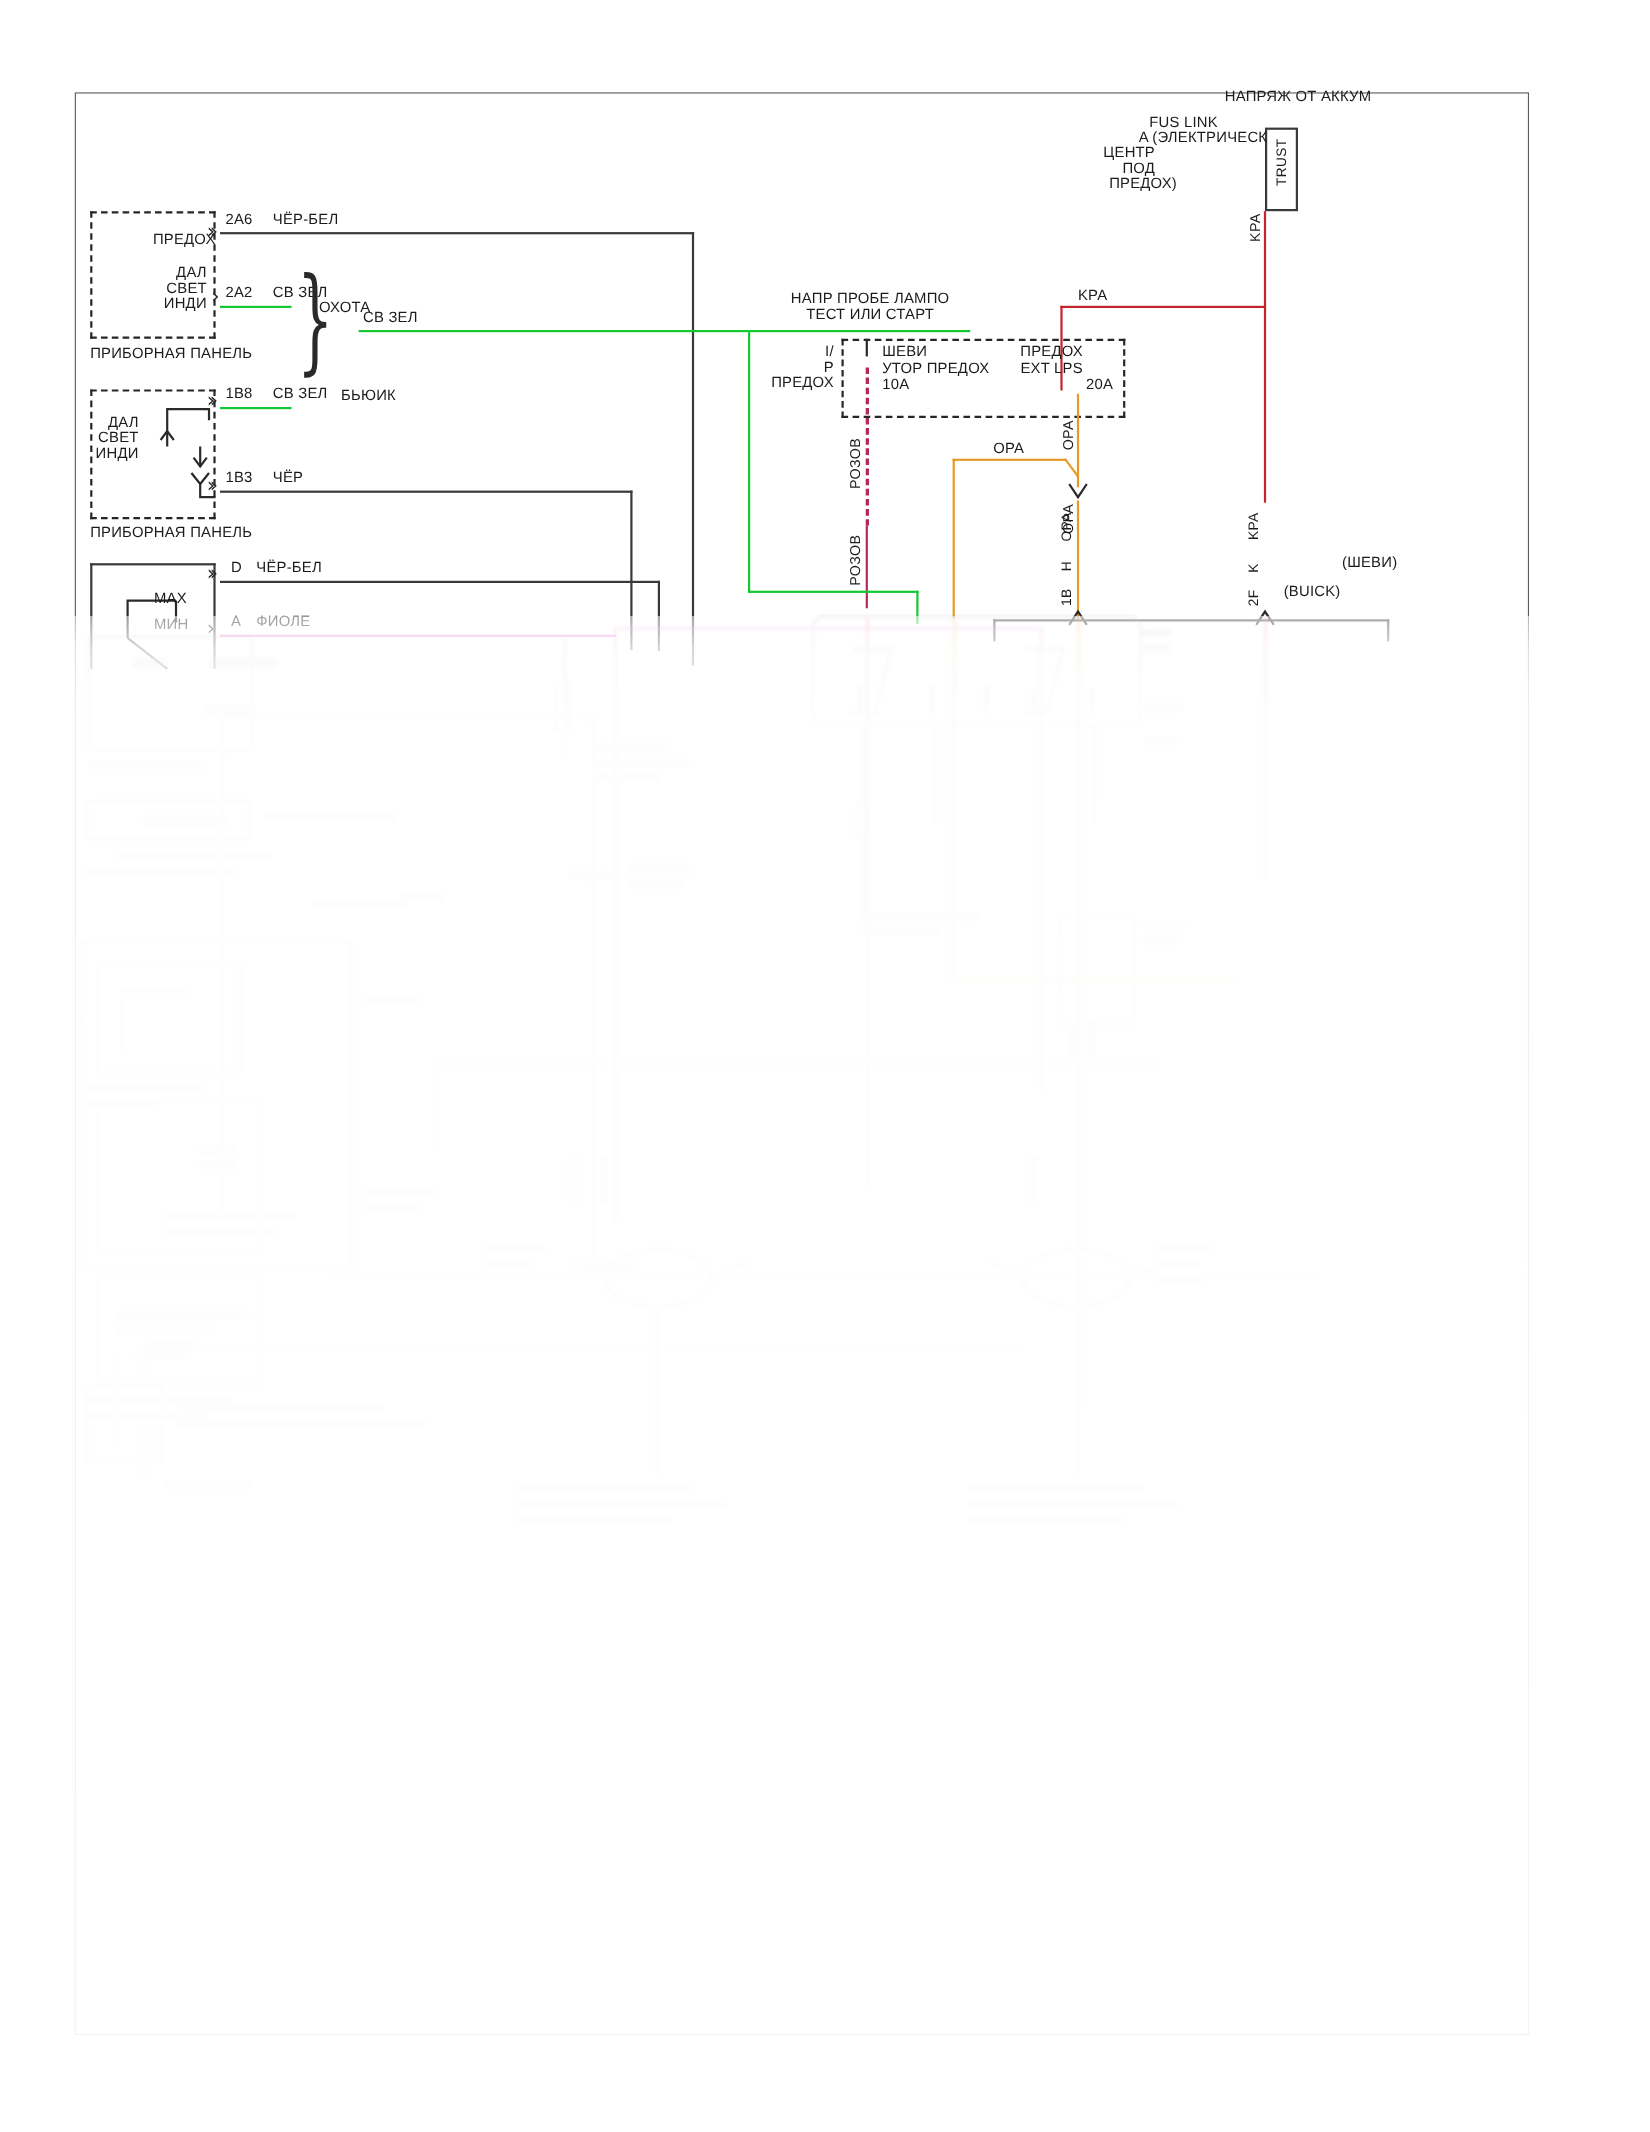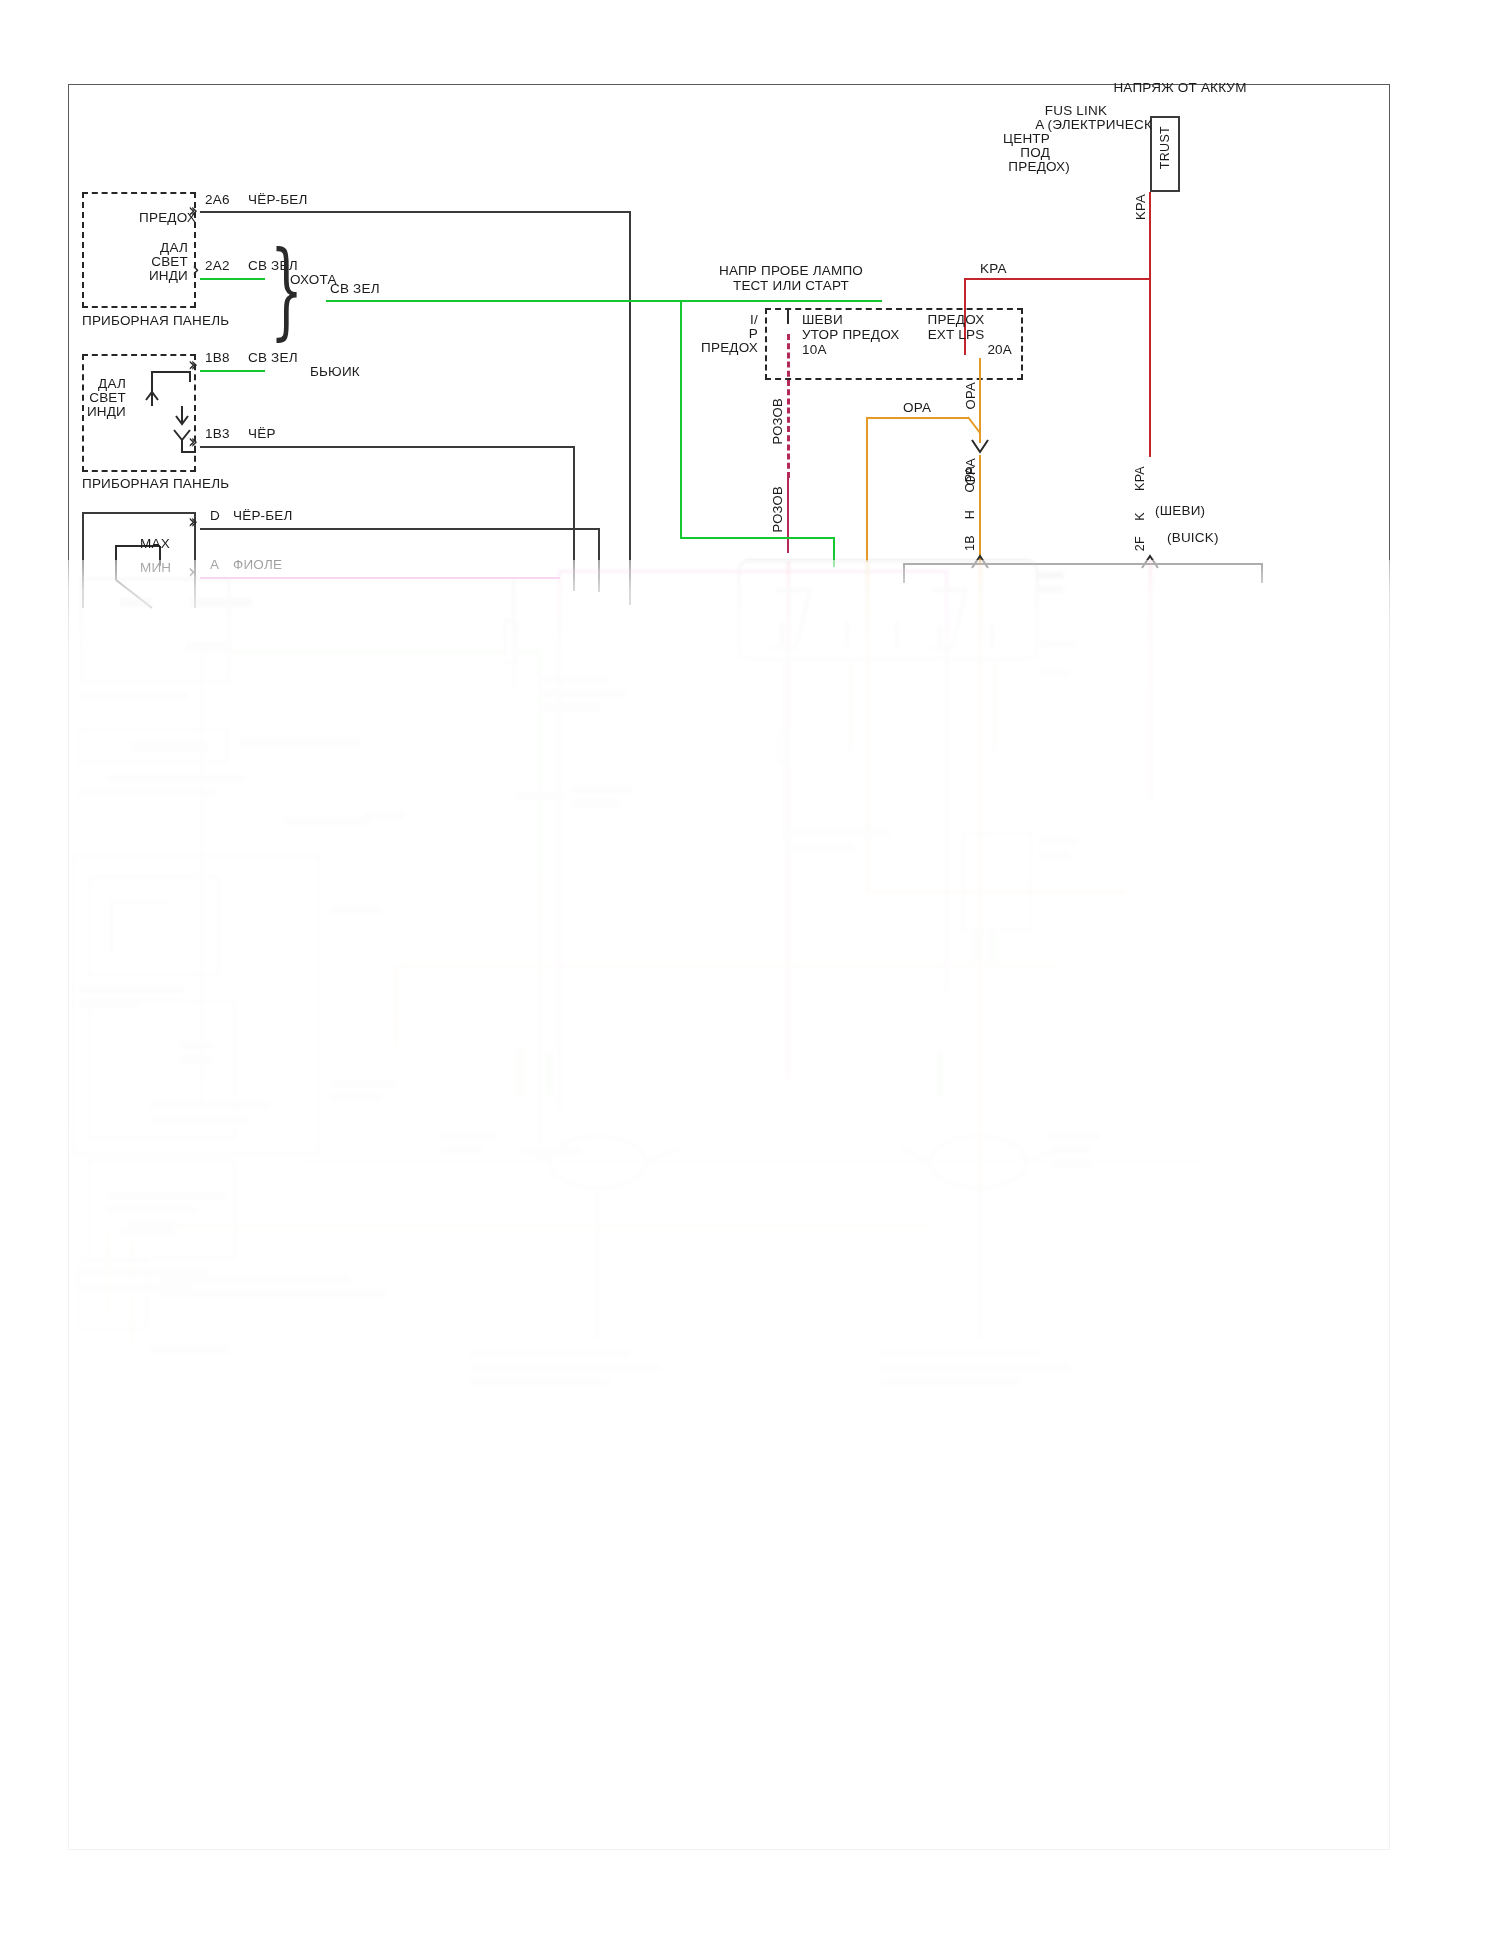--- a/index.html
+++ b/index.html
@@ -109,21 +109,21 @@
   <div class="vlbl" style="left:963px;top:458px;">OPA</div>
 
   <div class="vlbl" style="left:963px;top:466px;font-size:12.5px;">OPA</div>
   <div class="vlbl" style="left:963px;top:510px;font-size:12.5px;">H</div>
   <div class="vlbl" style="left:963px;top:535px;font-size:12.5px;">1B</div>
 
   <div class="vlbl" style="left:1133px;top:466px;font-size:12.5px;">KPA</div>
   <div class="vlbl" style="left:1133px;top:512px;font-size:12.5px;">K</div>
   <div class="vlbl" style="left:1133px;top:536px;font-size:12.5px;">2F</div>
 
-  <div class="lbl" style="left:1155px;top:503px;">(ШЕВИ)</div>
+  <div class="lbl" style="left:1220px;top:503px;">(ШЕВИ)</div>
   <div class="lbl" style="left:1167px;top:530px;">(BUICK)</div>
 
   <svg style="position:absolute;left:968px;top:550px;width:24px;height:22px;">
     <polyline points="4,18 12,6 20,18" fill="none" stroke="#2a2a2a" stroke-width="2"></polyline>
   </svg>
   <svg style="position:absolute;left:1138px;top:550px;width:24px;height:22px;">
     <polyline points="4,18 12,6 20,18" fill="none" stroke="#2a2a2a" stroke-width="2"></polyline>
   </svg>
 
   <div class="wire h" style="left:903px;top:563px;width:360px;"></div>
@@ -146,21 +146,21 @@
 
   <div class="conn" style="left:192px;top:260px;">›</div>
   <div class="lbl" style="left:205px;top:258px;">2A2</div>
   <div class="lbl" style="left:248px;top:258px;">СВ ЗЕЛ</div>
   <div class="wire h green" style="left:200px;top:278px;width:65px;"></div>
 
   <div class="lbl" style="left:82px;top:313px;">ПРИБОРНАЯ ПАНЕЛЬ</div>
 
   <div class="brace" style="left:270px;top:238px;">}</div>
   <div class="lbl" style="left:290px;top:272px;">ОХОТА</div>
-  <div class="lbl" style="left:310px;top:352px;margin-top:12px;">БЬЮИК</div>
+  <div class="lbl" style="left:310px;top:352px;">БЬЮИК</div>
 
   <div class="lbl" style="left:330px;top:281px;">СВ ЗЕЛ</div>
   <div class="wire h green" style="left:326px;top:300px;width:556px;"></div>
   <div class="wire v green" style="left:680px;top:300px;height:239px;"></div>
   <div class="wire h green" style="left:680px;top:537px;width:155px;"></div>
   <div class="wire v green" style="left:833px;top:537px;height:30px;"></div>
 
   <div class="dashbox" style="left:82px;top:354px;width:114px;height:118px;"></div>
 
   <svg style="position:absolute;left:120px;top:366px;width:80px;height:100px;">

